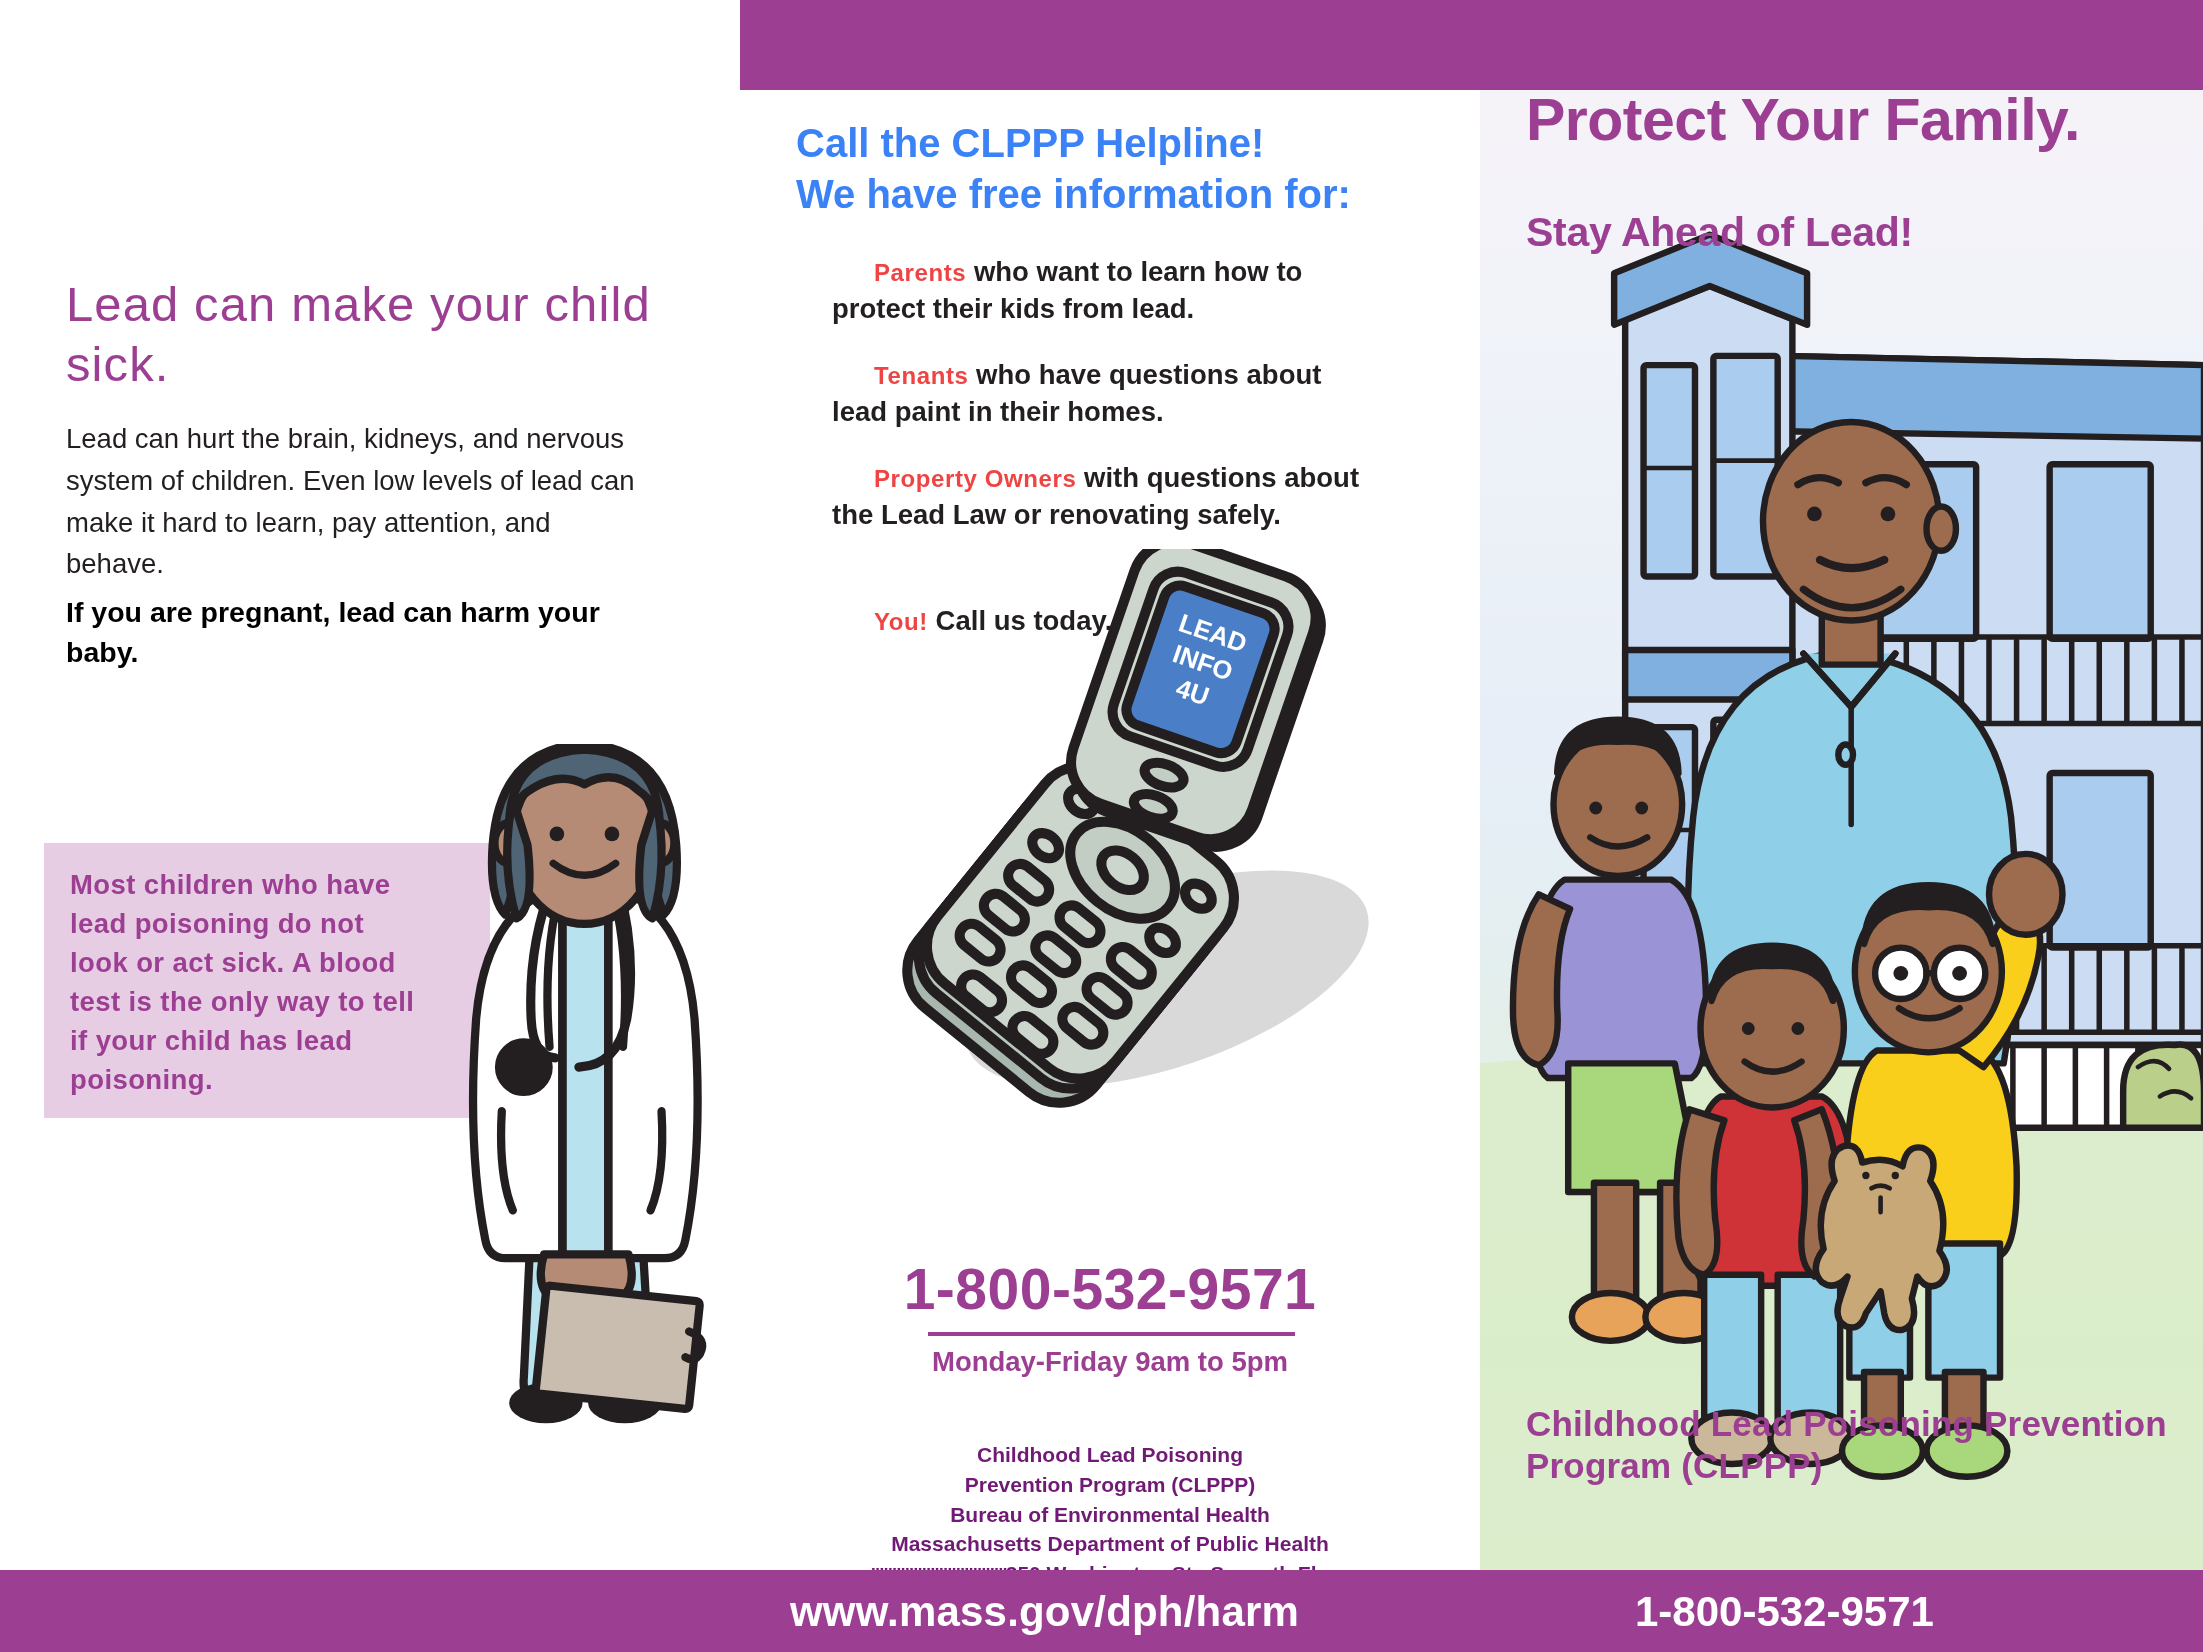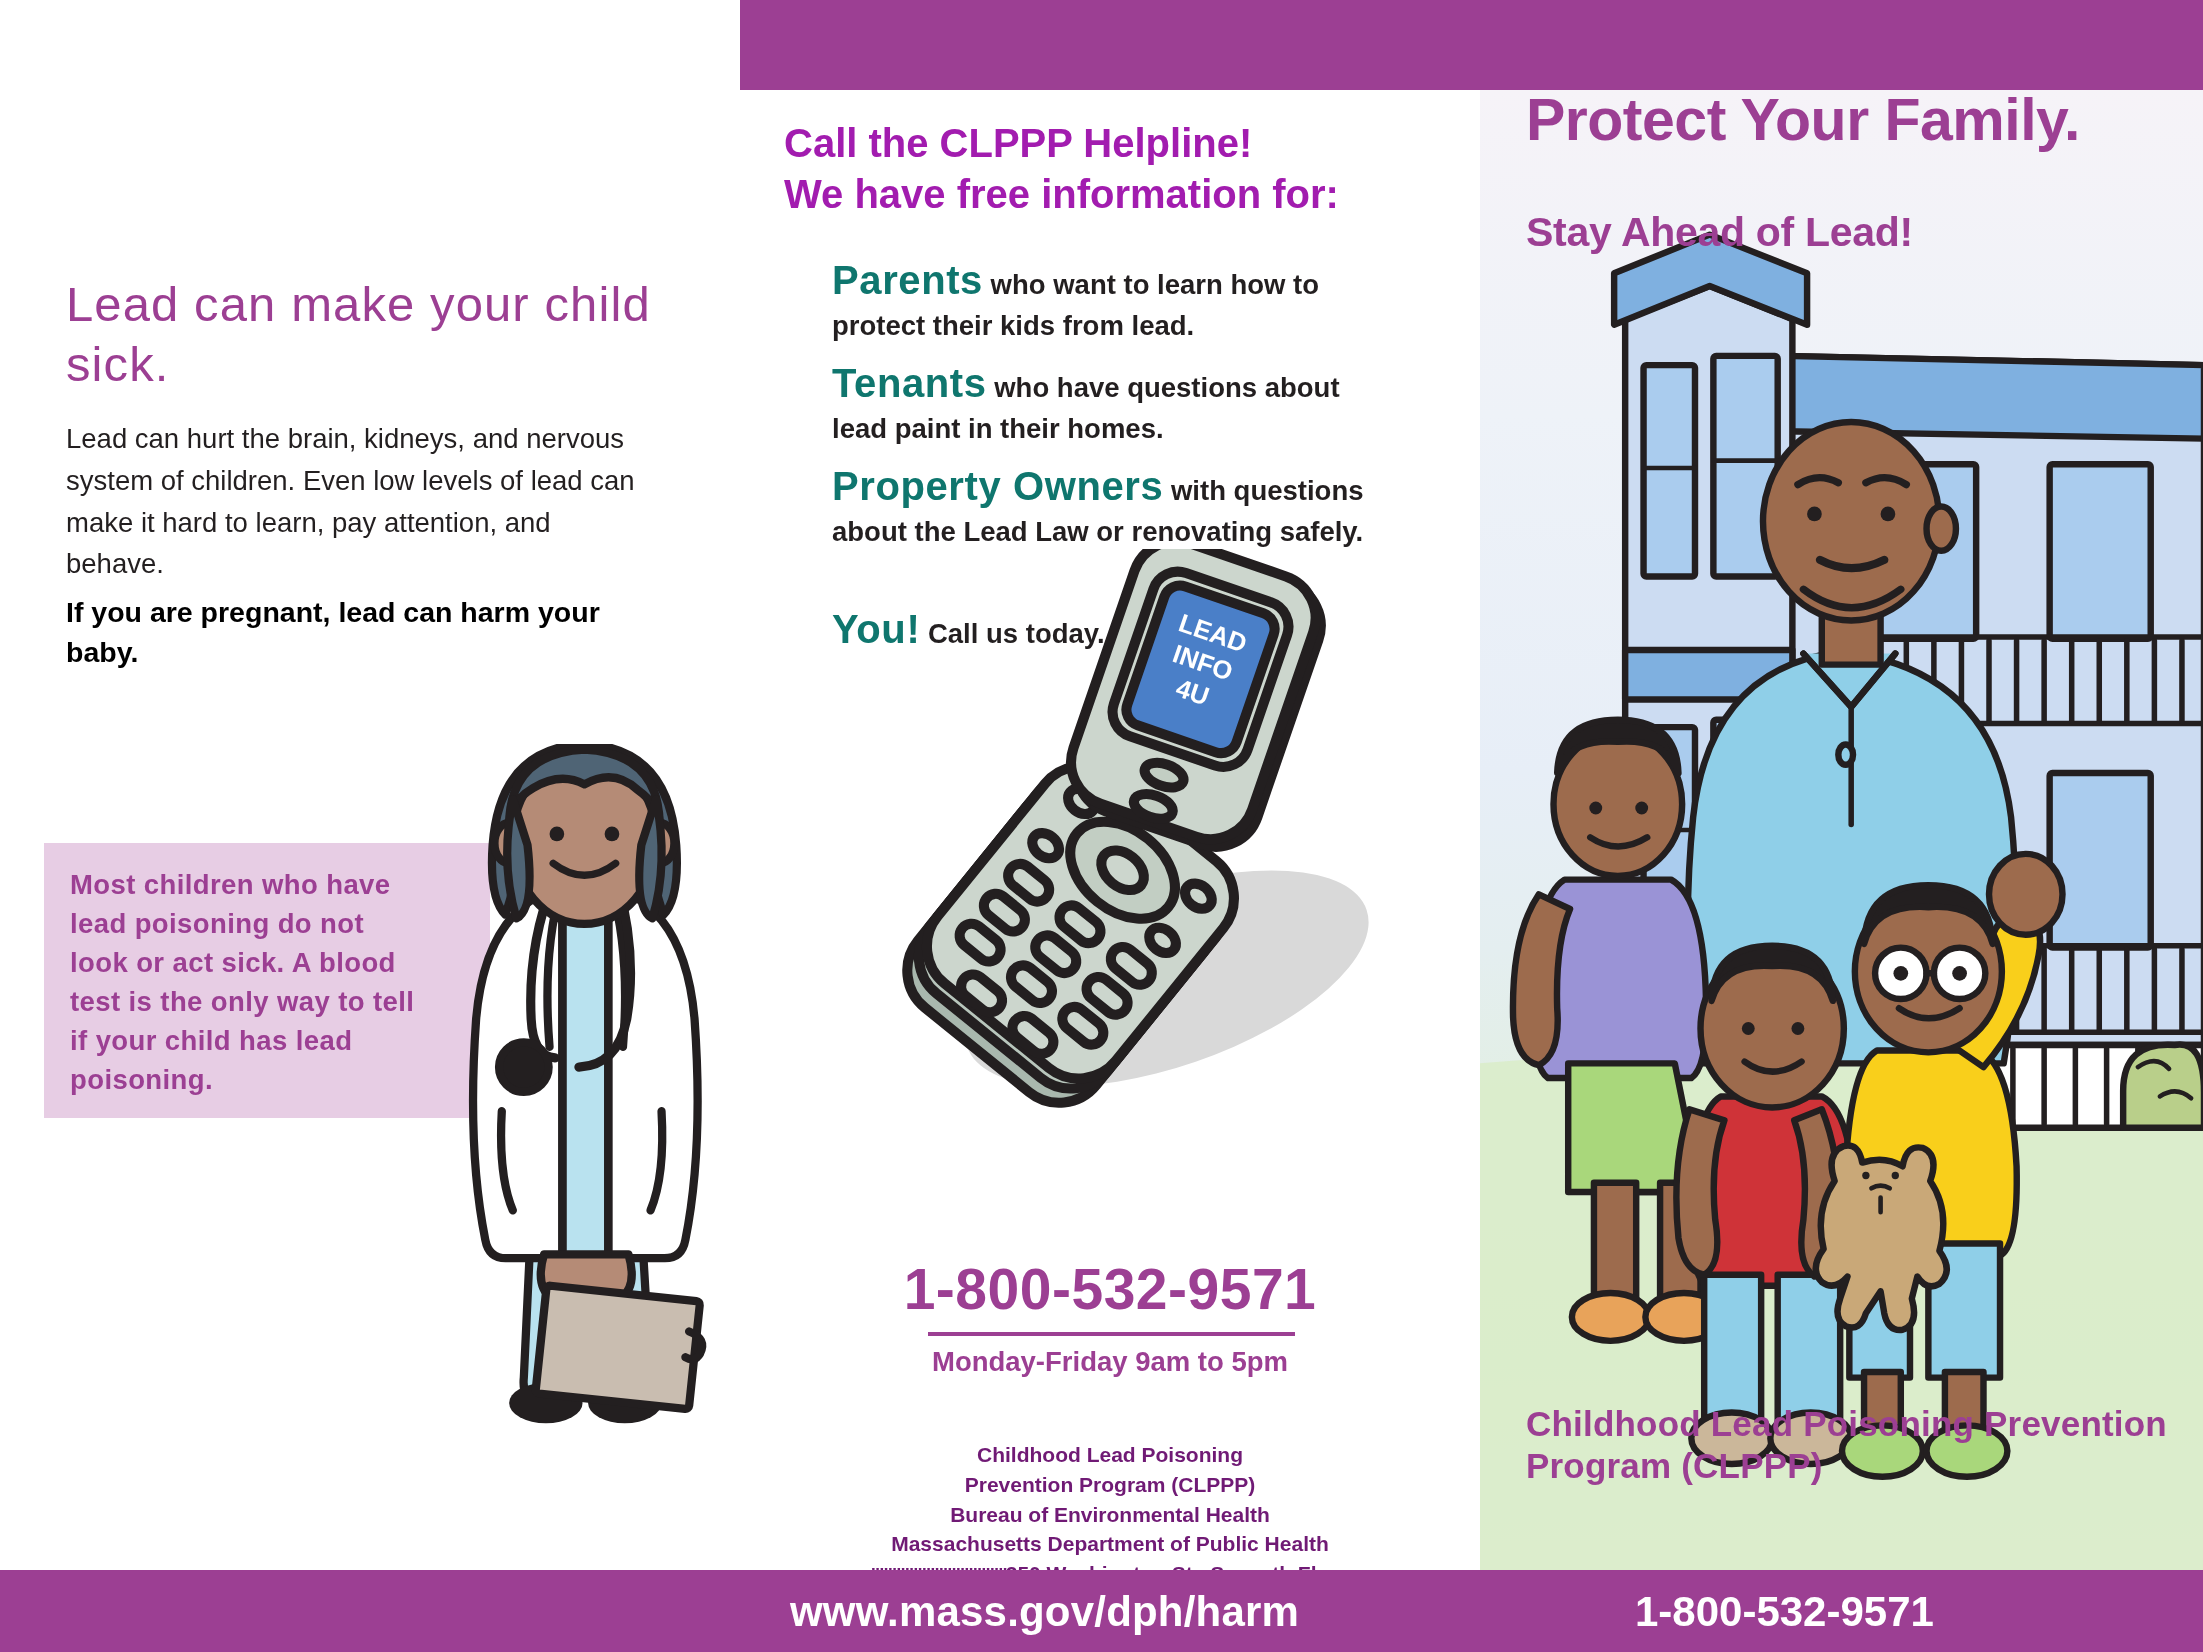--- a/index.html
+++ b/index.html
@@ -63,28 +63,28 @@
     position:absolute; left:26px; top:22px; width:349px;
     color:#9c3f93; font-size:27.5px; font-weight:bold; line-height:1.42;
     letter-spacing:0.4px;
   }
 
   
   #doctor{ position:absolute; left:432px; top:744px; width:303px; height:716px; }
 
   
   #mid-head{
-    position:absolute; left:44px; top:27.5px; width:698px;
-    color:#a21caf; font-size:40px; font-weight:bold; line-height:1.28;
+    position:absolute; left:56px; top:27.5px; width:698px;
+    color:#3b82f6; font-size:40px; font-weight:bold; line-height:1.28;
   }
   .mid-item{
     position:absolute; left:92px; width:551px;
     color:#231f20; font-size:27.5px; font-weight:bold; line-height:1.35;
   }
-  .mid-item .hl{ color:#0f766e; font-size:40px; letter-spacing:0.6px; }
+  .mid-item .hl{ color:#ef4444; font-size:24px; letter-spacing:0.6px;margin-left:42px; }
   #mid-item-0{ top:163px; }
   #mid-item-1{ top:266px; }
   #mid-item-2{ top:369px; }
   #mid-item-3{ top:512px; }
 
   #mid-phone-num{
     position:absolute; left:0; top:1166px; width:740px; text-align:center;
     color:#9c3f93; font-size:57px; font-weight:bold; letter-spacing:0.5px;
   }
   #mid-rule{

